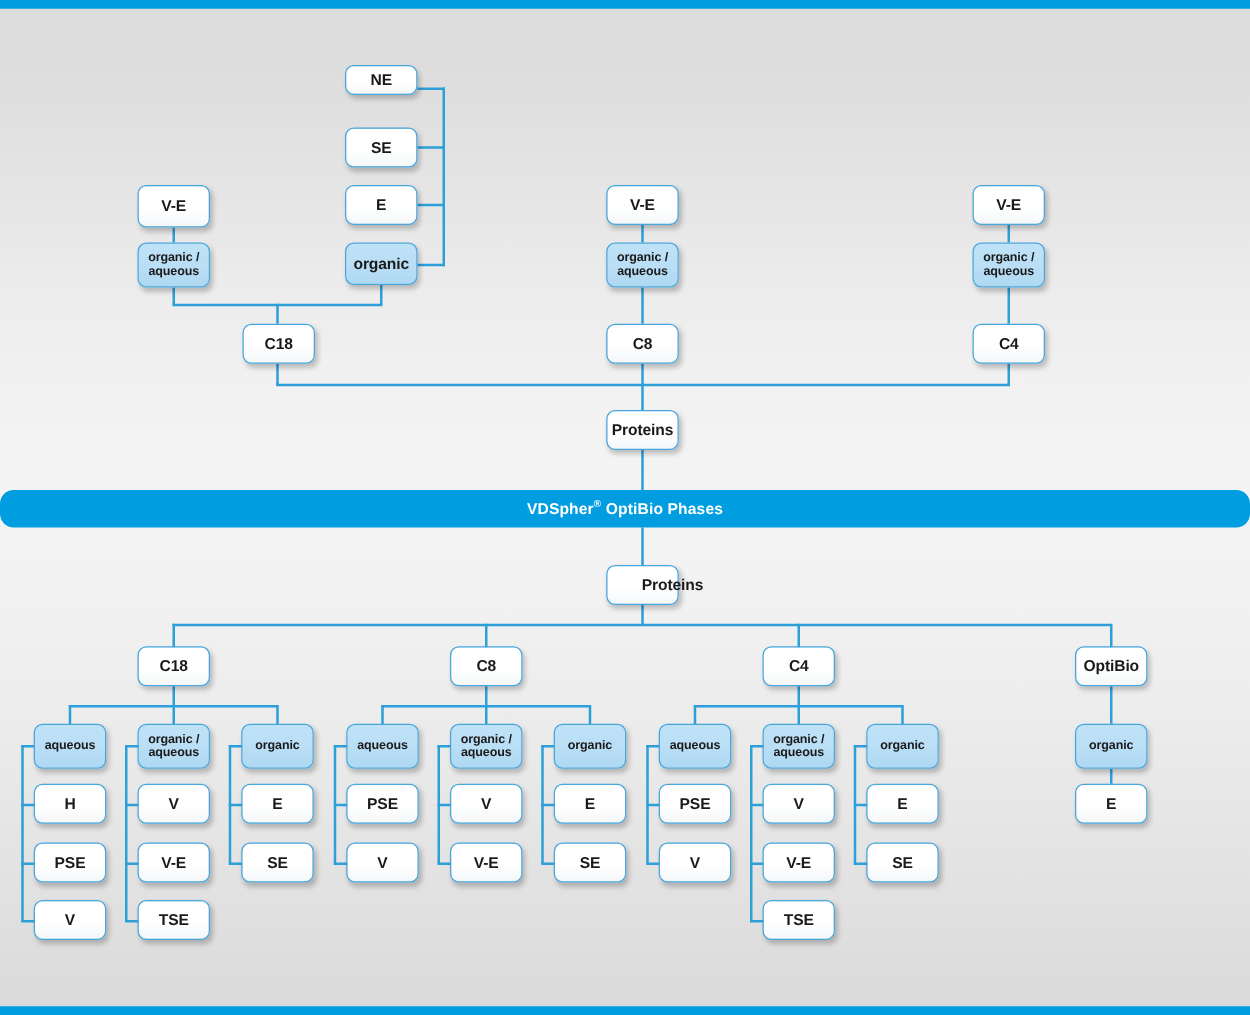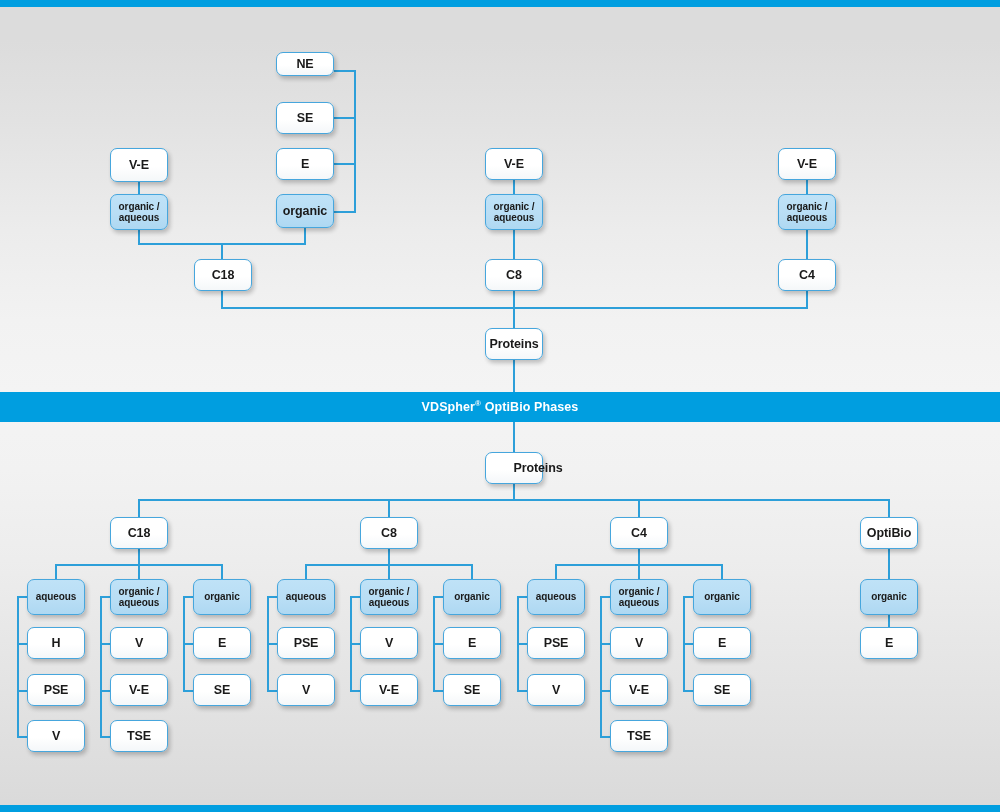--- a/index.html
+++ b/index.html
@@ -133,21 +133,21 @@
   <div class="ln lnv" style="left:221px; top:291px; height:17px;"></div>
   <div class="ln lnv" style="left:513px; top:291px; height:17px;"></div>
   <div class="ln lnv" style="left:806px; top:291px; height:17px;"></div>
   <div class="ln lnh" style="left:221px; top:307px; width:587px;"></div>
   <div class="ln lnv" style="left:513px; top:307px; height:21px;"></div>
 
   <div class="box" style="left:485px; top:328px; width:58px; height:32px;">Proteins</div>
 
   <div class="ln lnv" style="left:513px; top:360px; height:34px;"></div>
 
-  <div class="banner" style="top:392px; height:30px;">
+  <div class="banner" style="top:392px; height:30px;border-radius:11px;">
     <span><span>VDSpher</span><sup>®</sup><span> OptiBio Phases</span></span>
   </div>
 
   <div class="ln lnv" style="left:513px; top:422px; height:30px;"></div>
 
   <div class="box" style="left:485px; top:452px; width:58px; height:32px;padding-left:48px;">Proteins</div>
   <div class="ln lnv" style="left:513px; top:484px; height:16px;"></div>
 
   <div class="ln lnh" style="left:138px; top:499px; width:751px;"></div>
   <div class="ln lnv" style="left:138px; top:499px; height:19px;"></div>

